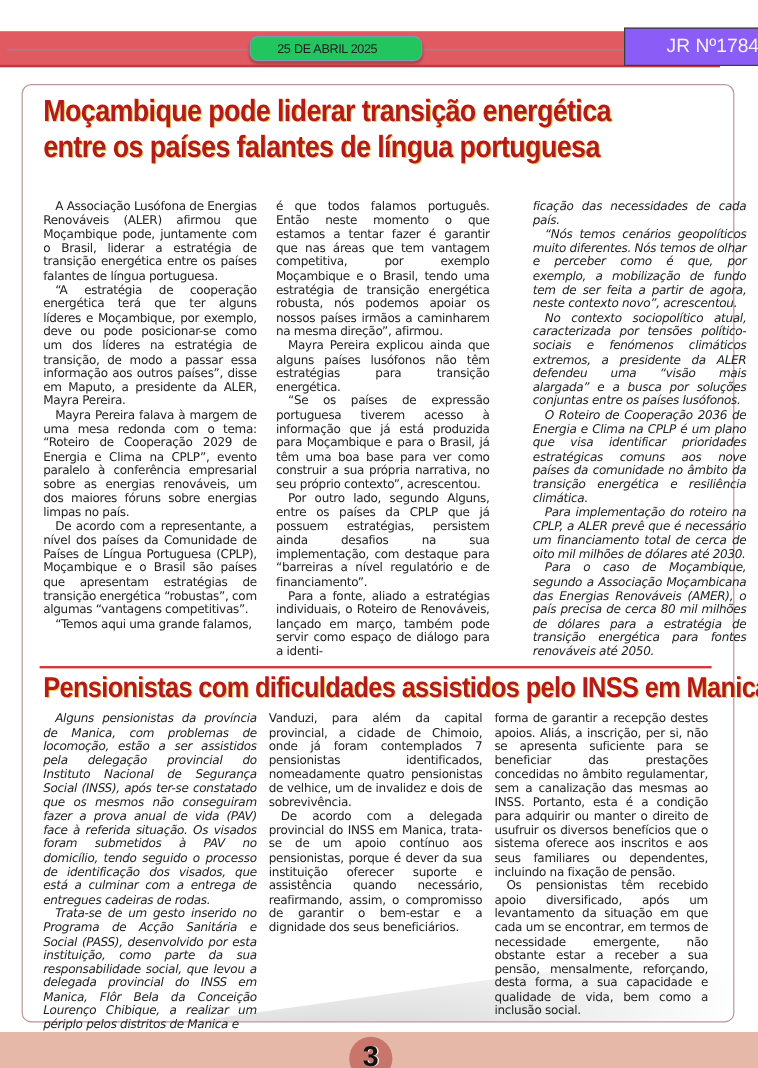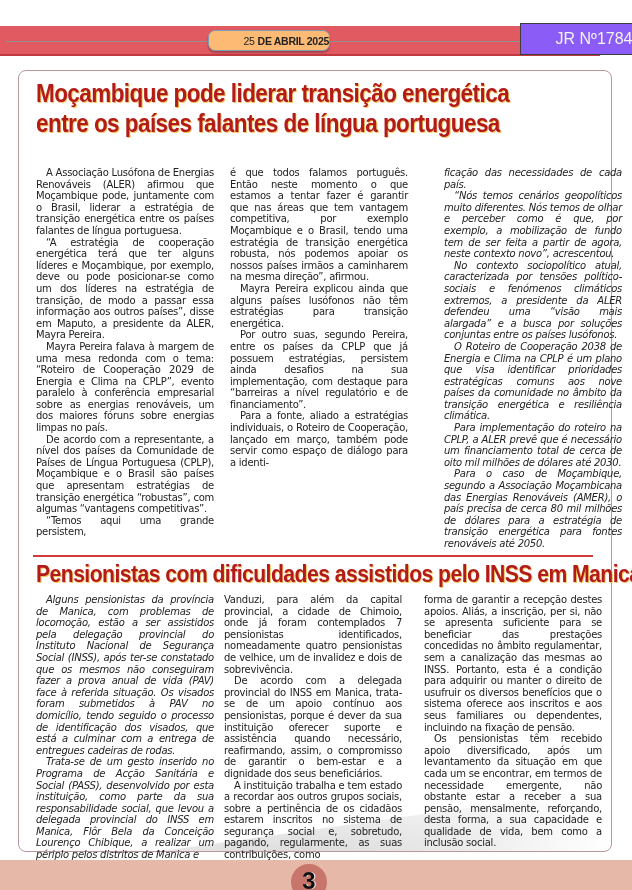--- a/index.html
+++ b/index.html
@@ -11,26 +11,27 @@
   .header-band {
     position: absolute; left: 0; top: 26px; width: 600px; height: 28px;
     background: #e15a62;
     border-bottom: 2px solid #c23a3f;
   }
   .header-line {
     position: absolute; top: 41px; height: 1px; background: #8f8f8f;
   }
   .date-pill {
     position: absolute; left: 208px; top: 30px; width: 120px; height: 19px;
-    background: #fdba74; border: 1px solid #7d9bb0; border-radius: 7px;
-    display: flex; align-items: center; justify-content: flex-end;
+    background: #22c55e; border: 1px solid #7d9bb0; border-radius: 7px;
+    display: flex; align-items: center; justify-content: flex-start;
     font-size: 10.5px; color: #222; letter-spacing: -0.3px;
     box-shadow: 0 2px 2px rgba(0,0,0,0.25);
+    padding-left: 22px;
   }
-  .date-pill b { font-weight: bold; margin-left: 3px; }
+  .date-pill b { font-weight: normal; margin-left: 3px; }
   .issue-box {
     position: absolute; left: 520px; top: 23px; width: 92px; height: 30px;
     background: #8b5cf6; border: 1px solid #3d3d3d;
     color: #f2f2f2; font-size: 16px;
     display: flex; align-items: center; justify-content: center; padding-left: 27px;
   }
   .frame {
     position: absolute; left: 18px; top: 70px; width: 592px; height: 780px;
     border: 1px solid #b9989b; border-radius: 8px;
     overflow: hidden; background: #fff;
@@ -61,21 +62,21 @@
     font-size: 10px; line-height: 11.6px; color: #222;
     text-align: justify; letter-spacing: -0.25px;
   }
   .col p { margin: 0; text-indent: 10px; }
   .col p.cont { text-indent: 0; }
   .a1c1 { left: 36px; top: 167px; }
   .a1c2 { left: 230px; top: 167px; }
   .a1c3 { left: 444px; top: 167px; font-style: italic; }
   .a2c1 { left: 36px; top: 594px; font-style: italic; }
   .a2c2 { left: 224px; top: 594px; }
-  .a2c3 { left: 424px; top: 594px; }
+  .a2c3 { left: 412px; top: 594px; }
   .footer-band {
     position: absolute; left: 0; top: 860px; width: 632px; height: 30px;
     background: #e5b8a7;
   }
   .page-circle {
     position: absolute; left: 291px; top: 864px; width: 36px; height: 36px;
     border-radius: 50%; background: #c8756c;
     display: flex; justify-content: center; align-items: flex-start;
     font-size: 24px; font-weight: bold; color: #111; line-height: 34px;
     text-shadow: 1px 0 0 #fff;
@@ -100,49 +101,49 @@
 <h1 class="headline h1">
   <span>Moçambique  pode liderar transição energética</span><br>
   <span>entre os países falantes de língua portuguesa</span>
 </h1>
 
 <div class="col a1c1">
   <p>A Associação Lusófona de Energias Renováveis (ALER) afirmou que Moçambique pode, juntamente com o Brasil, liderar a estratégia de transição energética entre os países falantes de língua portuguesa.</p>
   <p>“A estratégia de cooperação energética terá que ter alguns líderes e Moçambique, por exemplo, deve ou pode posicionar-se como um dos líderes na estratégia de transição, de modo a passar essa informação aos outros países”, disse em Maputo, a presidente da ALER, Mayra Pereira.</p>
   <p>Mayra Pereira falava à margem de uma mesa redonda com o tema: “Roteiro de Cooperação 2029 de Energia e Clima na CPLP”, evento paralelo à conferência empresarial sobre as energias renováveis, um dos maiores fóruns sobre energias limpas no país.</p>
   <p>De acordo com a representante, a nível dos países da Comunidade de Países de Língua Portuguesa (CPLP), Moçambique e o Brasil são países que apresentam estratégias de transição energética “robustas”, com algumas “vantagens competitivas”.</p>
-  <p>“Temos aqui uma grande persistem,</p>
+  <p>“Temos aqui uma grande falamos,</p>
 </div>
 <div class="col a1c2">
   <p class="cont">é que todos falamos português. Então neste momento o que estamos a tentar fazer é garantir que nas áreas que tem vantagem competitiva, por exemplo Moçambique e o Brasil, tendo uma estratégia de transição energética robusta, nós podemos apoiar os nossos países irmãos a caminharem na mesma direção”, afirmou.</p>
   <p>Mayra Pereira explicou ainda que alguns países lusófonos não têm estratégias para transição energética.</p>
-  <p>Por outro suas, segundo Pereira, entre os países da CPLP que já possuem estratégias, persistem ainda desafios na sua implementação, com destaque para “barreiras a nível regulatório e de financiamento”.</p>
-  <p>Para a fonte, aliado a estratégias individuais, o Roteiro de Cooperação, lançado em março, também pode servir como espaço de diálogo para a identi-</p>
+  <p>“Se os países de expressão portuguesa tiverem acesso à informação que já está produzida para Moçambique e para o Brasil, já têm uma boa base para ver como construir a sua própria narrativa, no seu próprio contexto”, acrescentou.</p>
+  <p>Por outro lado, segundo Alguns, entre os países da CPLP que já possuem estratégias, persistem ainda desafios na sua implementação, com destaque para “barreiras a nível regulatório e de financiamento”.</p>
+  <p>Para a fonte, aliado a estratégias individuais, o Roteiro de Renováveis, lançado em março, também pode servir como espaço de diálogo para a identi-</p>
 </div>
 <div class="col a1c3">
   <p class="cont">ficação das necessidades de cada país.</p>
   <p>“Nós temos cenários geopolíticos muito diferentes. Nós temos de olhar e perceber como é que, por exemplo, a mobilização de fundo tem de ser feita a partir de agora, neste contexto novo”, acrescentou.</p>
   <p>No contexto sociopolítico atual, caracterizada por tensões político-sociais e fenómenos climáticos extremos, a presidente da ALER defendeu uma “visão mais alargada” e a busca por soluções conjuntas entre os países lusófonos.</p>
-  <p>O Roteiro de Cooperação 2038 de Energia e Clima na CPLP é um plano que visa identificar prioridades estratégicas comuns aos nove países da comunidade no âmbito da transição energética e resiliência climática.</p>
+  <p>O Roteiro de Cooperação 2036 de Energia e Clima na CPLP é um plano que visa identificar prioridades estratégicas comuns aos nove países da comunidade no âmbito da transição energética e resiliência climática.</p>
   <p>Para implementação do roteiro na CPLP, a ALER prevê que é necessário um financiamento total de cerca de oito mil milhões de dólares até 2030.</p>
   <p>Para o caso de Moçambique, segundo a Associação Moçambicana das Energias Renováveis (AMER), o país precisa de cerca 80 mil milhões de dólares para a estratégia de transição energética para fontes renováveis até 2050.</p>
 </div>
 
 <div class="rule"></div>
 
 <h1 class="headline h2">Pensionistas com dificuldades assistidos pelo INSS em Manica</h1>
 
 <div class="col a2c1">
   <p>Alguns pensionistas da província de Manica, com problemas de locomoção, estão a ser assistidos pela delegação provincial do Instituto Nacional de Segurança Social (INSS), após ter-se constatado que os mesmos não conseguiram fazer a prova anual de vida (PAV) face à referida situação. Os visados foram submetidos à PAV no domicílio, tendo seguido o processo de identificação dos visados, que está a culminar com a entrega de entregues cadeiras de rodas.</p>
   <p>Trata-se de um gesto inserido no Programa de Acção Sanitária e Social (PASS), desenvolvido por esta instituição, como parte da sua responsabilidade social, que levou a delegada provincial do INSS em Manica, Flôr Bela da Conceição Lourenço Chibique, a realizar um périplo pelos distritos de Manica e</p>
 </div>
 <div class="col a2c2">
   <p class="cont">Vanduzi, para além da capital provincial, a cidade de Chimoio, onde já foram contemplados 7 pensionistas identificados, nomeadamente quatro pensionistas de velhice, um de invalidez e dois de sobrevivência.</p>
   <p>De acordo com a delegada provincial do INSS em Manica, trata-se de um apoio contínuo aos pensionistas, porque é dever da sua instituição oferecer suporte e assistência quando necessário, reafirmando, assim, o compromisso de garantir o bem-estar e a dignidade dos seus beneficiários.</p>
-  <p>A instituição trabalha e tem estado a recordar aos outros grupos sociais, sobre a pertinência de os cidadãos estarem inscritos no sistema de segurança social e, sobretudo, pagando, regularmente, as suas contribuições, como</p>
 </div>
 <div class="col a2c3">
   <p class="cont">forma de garantir a recepção destes apoios.  Aliás, a inscrição, per si, não se apresenta suficiente para se beneficiar das prestações concedidas no âmbito regulamentar, sem a canalização das mesmas ao INSS. Portanto, esta é a condição para adquirir ou manter o direito de usufruir os diversos benefícios que o sistema oferece aos inscritos e aos seus familiares ou dependentes, incluindo na fixação de pensão.</p>
   <p>Os pensionistas têm recebido apoio diversificado, após um levantamento da situação em que cada um se encontrar, em termos de necessidade emergente, não obstante estar a receber a sua pensão, mensalmente, reforçando, desta forma, a sua capacidade e qualidade de vida, bem como a inclusão social.</p>
 </div>
 
 <div class="footer-band"></div>
 <div class="page-circle">3</div>
 
 </body></html>

